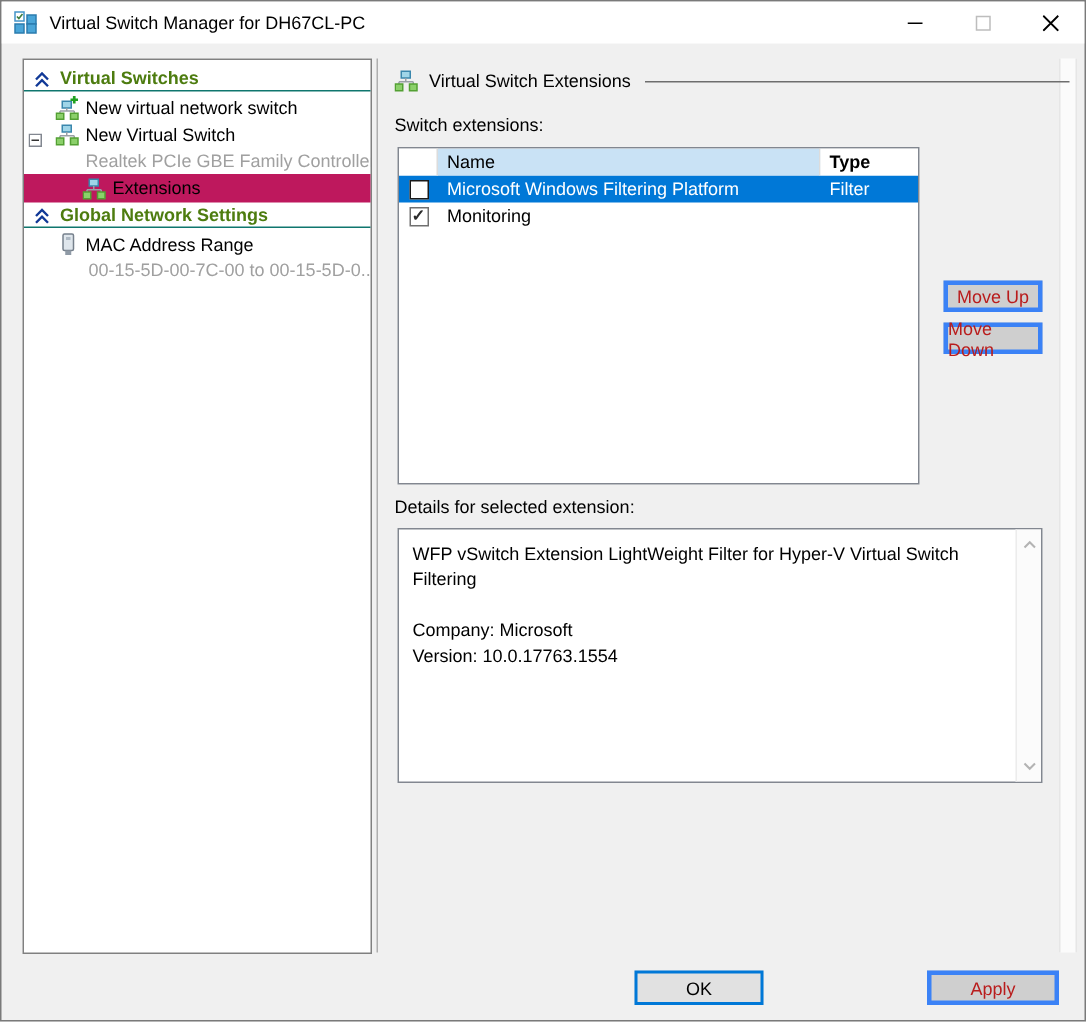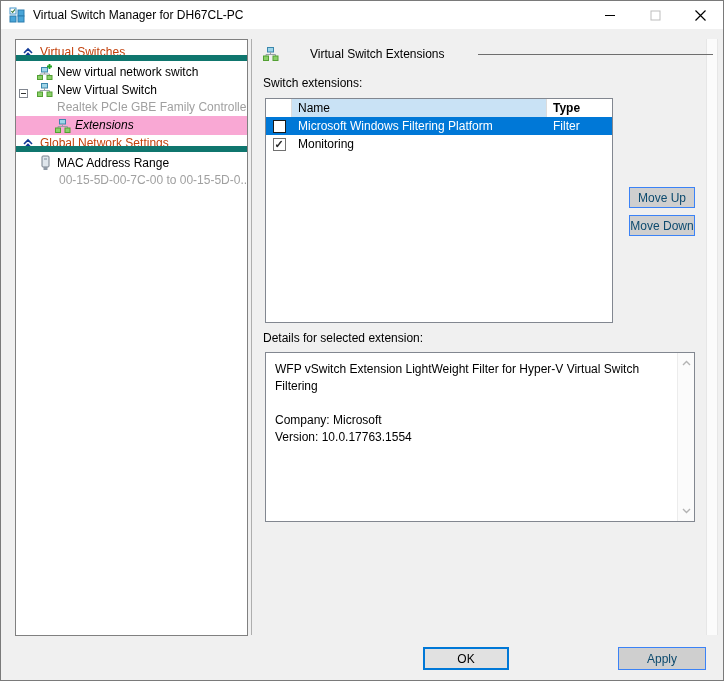--- a/index.html
+++ b/index.html
@@ -12,31 +12,31 @@
   
   .titlebar { position:absolute; left:0; top:0; width:722px; height:28px; background:#ffffff; }
   .app-icon { position:absolute; left:8px; top:6px; width:16px; height:16px; }
   .title-text { position:absolute; left:32px; top:0; height:28px; line-height:28px; font-size:12px; }
   .win-controls { position:absolute; right:0; top:0; height:28px; display:flex; }
   .win-btn { width:45px; height:28px; display:flex; align-items:center; justify-content:center; }
   
   .sidebar { position:absolute; left:14px; top:38px; width:233px; height:597px;
              background:#ffffff; border:1px solid #808080; }
   .side-row { position:absolute; left:0; width:231px; height:18px; line-height:18px; white-space:nowrap; overflow:hidden; }
-  .sec-header { border-bottom:6px solid #0f766e; color:#c2410c; font-weight:normal; }
+  .sec-header { border-bottom:1px solid #0f766e; color:#4d7c0f; font-weight:bold; }
   .sec-header .chev { position:absolute; left:6px; top:3px; }
   .sec-header .lbl { position:absolute; left:24px; }
   .tree-icon { position:absolute; top:1px; width:16px; height:16px; }
   .gray-sub { color:#a0a0a0; }
-  .hl-row { background:#f9a8d4;font-style:italic; }
+  .hl-row { background:#be185d; }
   
   .vsep { position:absolute; left:250px; top:38px; width:1px; height:596px; background:#aeaeae; }
   .r-track { position:absolute; left:705px; top:38px; width:12px; height:596px;
              background:#fbfbfb; border-left:1px solid #e6e6e6; border-right:1px solid #e6e6e6; }
-  .section-title { position:absolute; left:262px; top:44px; width:452px; height:18px; display:flex; align-items:center;gap:24px; }
+  .section-title { position:absolute; left:262px; top:44px; width:452px; height:18px; display:flex; align-items:center; }
   .section-title .st-label { margin-left:7px; font-size:12px; }
   .section-title .st-rule { flex:1; height:1px; background:#6e6e6e; margin-left:9px; margin-right:2px; }
   .plain-label { position:absolute; font-size:12px; }
   
   .listbox { position:absolute; left:264px; top:97px; width:348px; height:225px;
              background:#ffffff; border:1px solid #828790; overflow:hidden; }
   .lv-row { display:flex; height:18px; align-items:stretch; }
   .lv-head .c-check { background:#ffffff; }
   .lv-head .c-name { background:#c9e2f5; border-right:1px solid #dcdcdc; }
   .lv-head .c-type { background:#ffffff;font-weight:bold; }
@@ -45,21 +45,21 @@
   .c-type  { flex:1; padding-left:6px; line-height:18px; white-space:nowrap; }
   .lv-head .c-check { border-right:1px solid #dcdcdc; }
   .row-selected { background:#0078d7; color:#ffffff; }
   .cb { width:13px; height:13px; background:#ffffff; display:flex; align-items:center; justify-content:center;
         font-size:11px; font-weight:bold; color:#2b2b2b; line-height:13px; }
   .cb-unchecked { border:1px solid #1a1a1a; }
   .cb-checked { border:1px solid #707070; }
   
   .btn { position:absolute; display:flex; align-items:center; justify-content:center;
          font-size:12px; background:#e1e1e1; border:1px solid #adadad; }
-  .btn-disabled { background:#cfcfcf; border:1px solid #3b82f6; color:#0c4a6e; }
+  .btn-disabled { background:#cfcfcf; border:3px solid #3b82f6; color:#b91c1c; }
   #btn-moveup   { left:628px; top:186px; width:66px; height:21px; }
   #btn-movedown { left:628px; top:214px; width:66px; height:21px; }
   #btn-ok     { left:422px; top:646px; width:86px; height:23px; border:2px solid #0078d7; }
   #btn-cancel { left:520px; top:646px; width:87px; height:23px; }
   #btn-apply  { left:617px; top:646px; width:88px; height:23px; }
   
   .detailsbox { position:absolute; left:264px; top:351px; width:430px; height:170px;
                 background:#ffffff; border:1px solid #828790; }
   .details-text { position:absolute; left:9px; top:8px; right:26px; line-height:17px; font-size:12px; }
   .details-blank { height:17px; }

